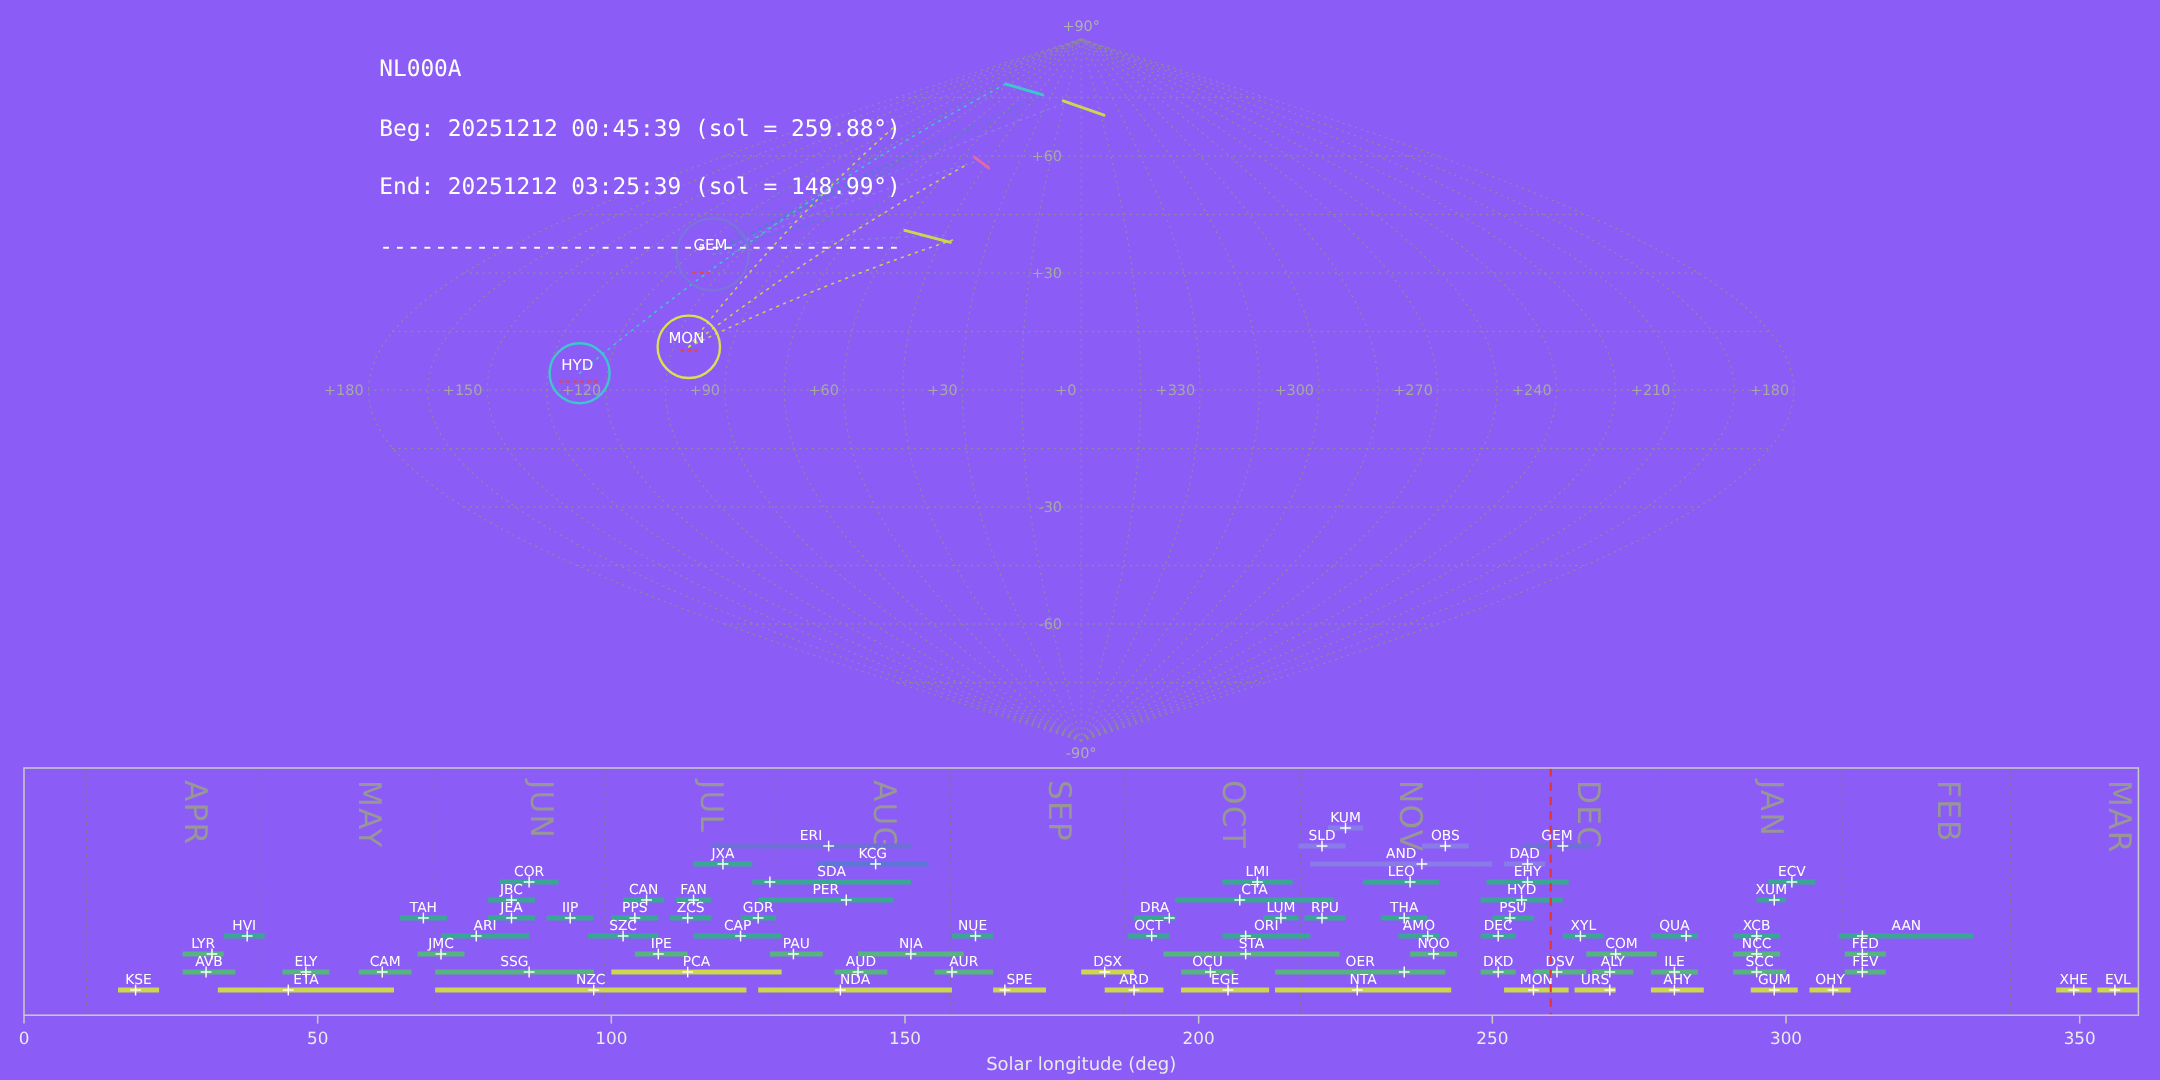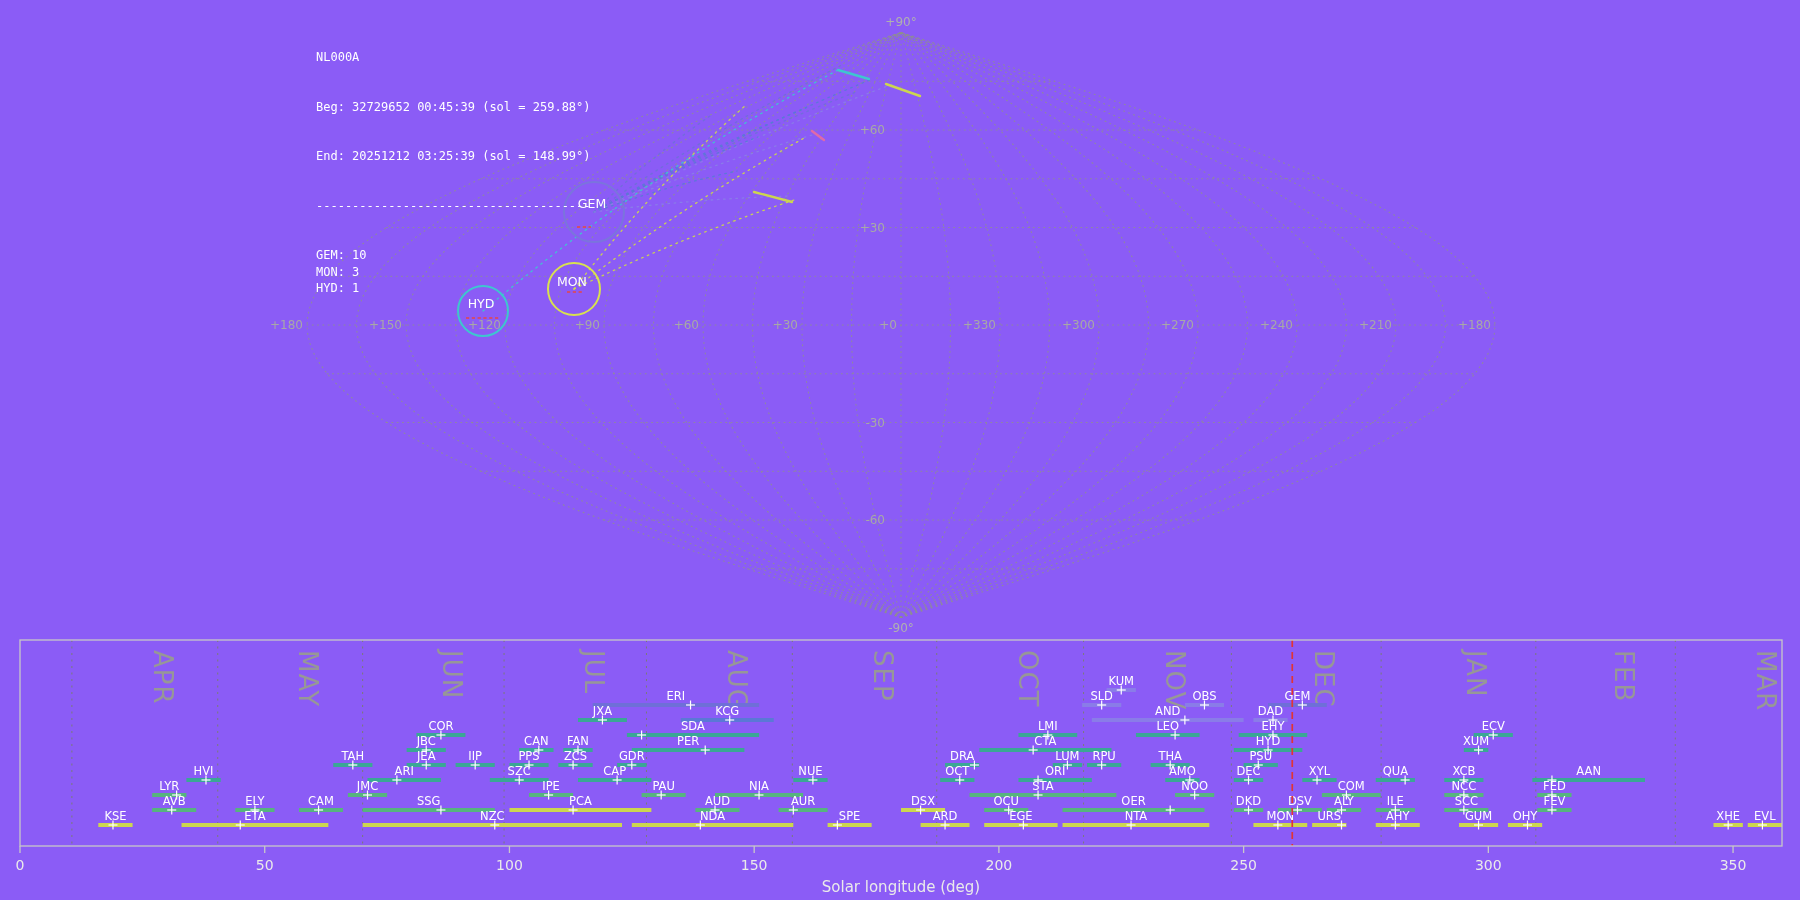--- a/index.html
+++ b/index.html
@@ -1,20 +1,20 @@
 <!DOCTYPE html>
 <html><head>
 <meta charset="utf-8">
 <style>
   html,body{margin:0;padding:0;background:#000;}
   .stage{position:relative;width:1800px;height:900px;background:#8b5cf6;overflow:hidden;
          font-family:"DejaVu Sans",sans-serif;}
   #plot{position:absolute;left:0;top:0;}
   .info-block{position:absolute;left:316px;top:16px;color:#fff;
-              font-family:"DejaVu Sans Mono",monospace;font-size:12px;line-height:16.5px;
+              font-family:"DejaVu Sans Mono",monospace;font-size:19px;line-height:16.5px;
               white-space:pre;z-index:5;}
   svg text{font-family:"DejaVu Sans",sans-serif;}
 </style>
 </head>
 <body>
 
 <div class="stage">
 
   <svg id="plot" width="1800" height="900" viewBox="0 0 1800 900">
       <g>
@@ -491,19 +491,18 @@
         <line x1="1488.3333333333333" y1="846" x2="1488.3333333333333" y2="853" stroke="#c8c8c8" stroke-width="1.3"></line>
         <text x="1488.3333333333333" y="870" text-anchor="middle" fill="#eaeaea" font-size="14">300</text>
         <line x1="1733.0555555555557" y1="846" x2="1733.0555555555557" y2="853" stroke="#c8c8c8" stroke-width="1.3"></line>
         <text x="1733.0555555555557" y="870" text-anchor="middle" fill="#eaeaea" font-size="14">350</text>
         <text x="901" y="892" text-anchor="middle" fill="#eaeaea" font-size="15">Solar longitude (deg)</text>
       </g>
     </svg>
 
   <div class="info-block">
     <div>NL000A</div>
-    <div>Beg: 32729652 00:45:39 (sol = 259.88°)</div>
+    <div>Beg: 20251212 00:45:39 (sol = 259.88°)</div>
     <div>End: 20251212 03:25:39 (sol = 148.99°)</div>
     <div>--------------------------------------</div>
-    <div id="counts"><div>GEM: 10</div><div>MON: 3</div><div>HYD: 1</div></div>
   </div>
 
 </div>
 
 </body></html>

